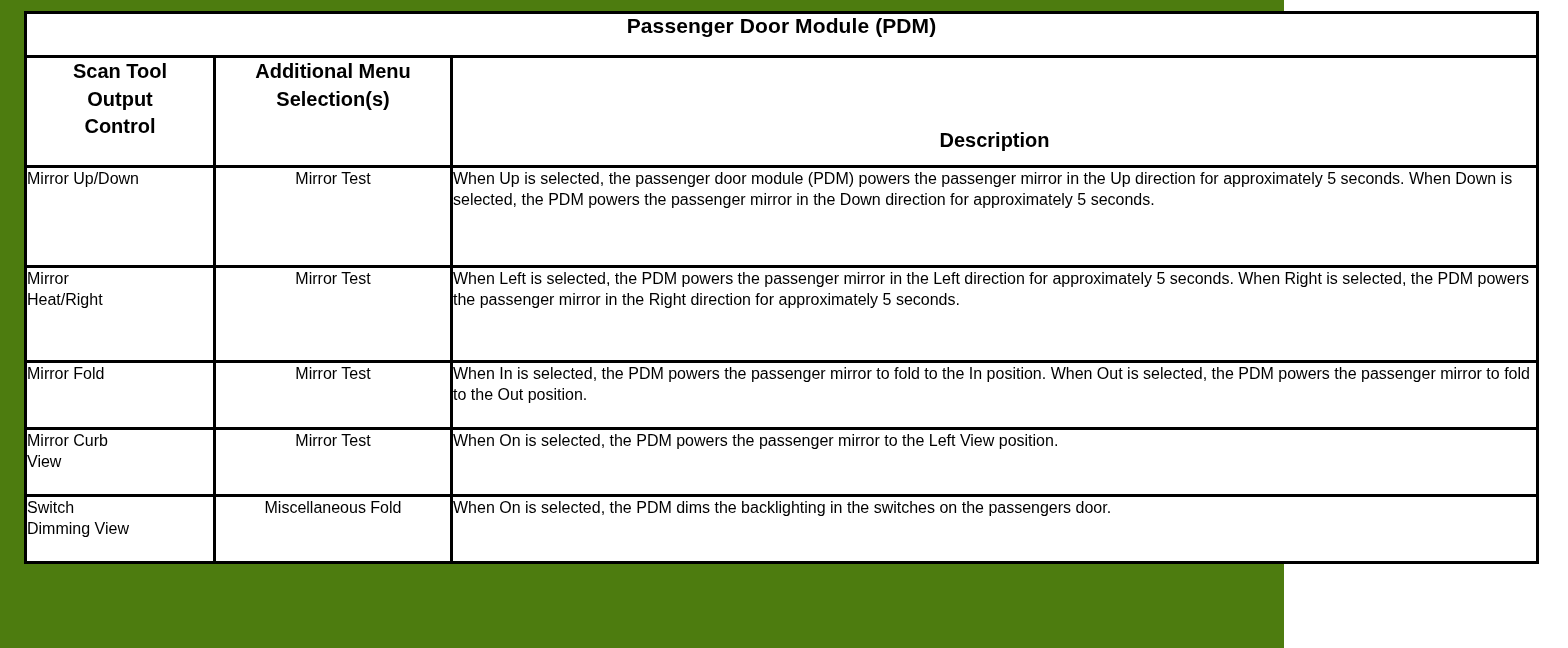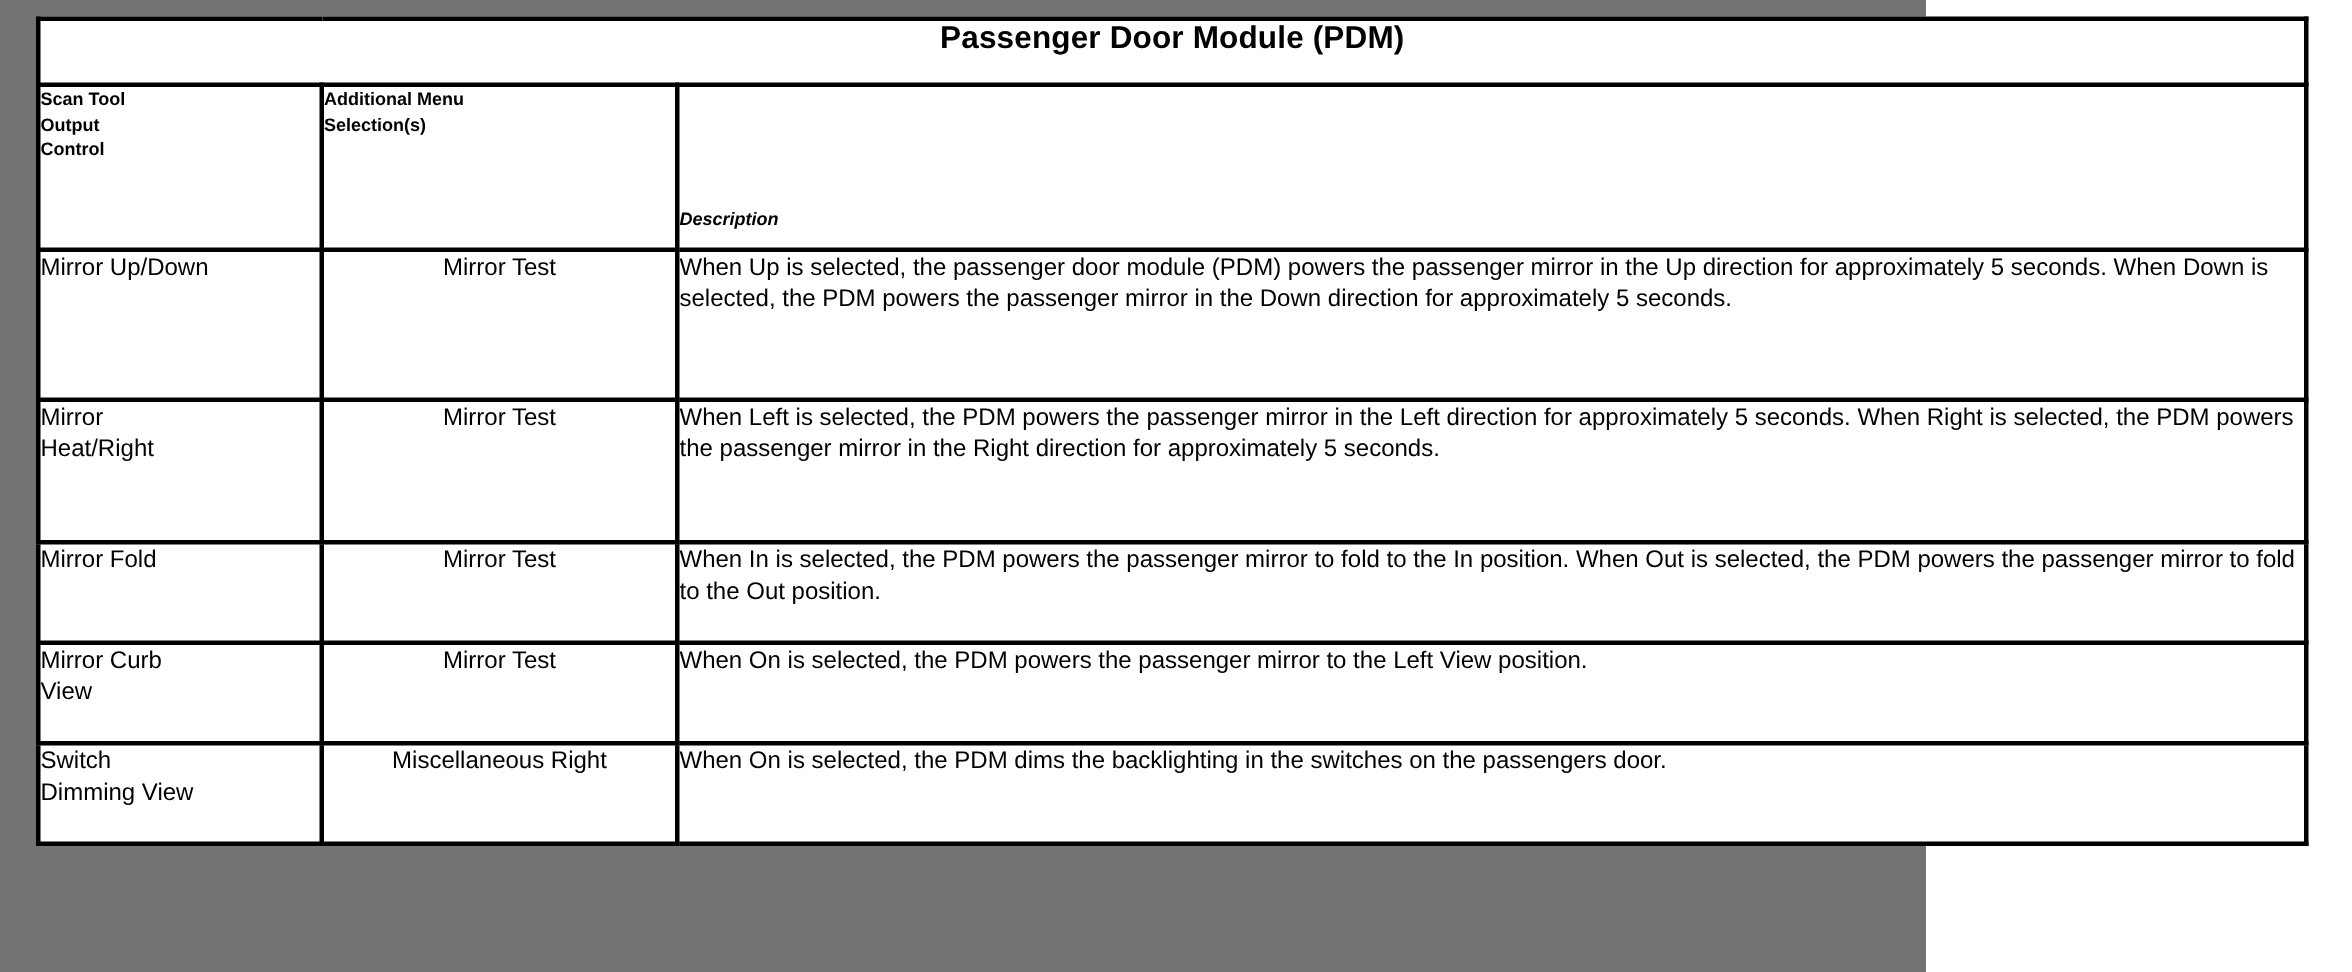--- a/index.html
+++ b/index.html
@@ -13,21 +13,21 @@
     height: 648px;
     font-family: "Liberation Sans", sans-serif;
     color: #000000;
     overflow: hidden;
   }
 
   .page {
     position: relative;
     width: 1284px;
     height: 648px;
-    background: #737373;
+    background: #4d7c0f;
   }
 
   .pdm-table {
     position: absolute;
     left: 24px;
     top: 11px;
     width: 1512px;
     border-collapse: collapse;
     table-layout: fixed;
     background: #ffffff;
@@ -52,29 +52,29 @@
     text-align: center;
     vertical-align: middle;
     font-weight: bold;
     font-size: 21px;
     letter-spacing: 0.1px;
   }
 
   
   .head-cell {
     height: 97px;
+    text-align: center;
     vertical-align: middle;
     font-weight: bold;
-    font-size: 12px;
+    font-size: 20px;
     line-height: 1.38;
   }
   .head-cell.desc {
     vertical-align: bottom;
     padding-bottom: 10px;
-    font-style: italic;
   }
 
   
   .cell-control,
   .cell-menu,
   .cell-desc {
     font-size: 16px;
     line-height: 1.33;
     font-weight: normal;
   }
@@ -157,20 +157,20 @@
       <tr class="r4">
         <td class="cell-control va-top pad-t-sm nowrap-line">Mirror Curb
 View</td>
         <td class="cell-menu va-mid nowrap-line">Mirror Test</td>
         <td class="cell-desc va-bot pad-b-sm">When On is selected, the PDM powers the passenger mirror to the Left View position.</td>
       </tr>
 
       <tr class="r5">
         <td class="cell-control va-top pad-t-sm nowrap-line">Switch
 Dimming View</td>
-        <td class="cell-menu va-mid nowrap-line">Miscellaneous Right</td>
+        <td class="cell-menu va-mid nowrap-line">Miscellaneous Fold</td>
         <td class="cell-desc va-mid">When On is selected, the PDM dims the backlighting in the switches on the passengers door.</td>
       </tr>
 
     </tbody>
   </table>
 
 </div>
 
 </body></html>

